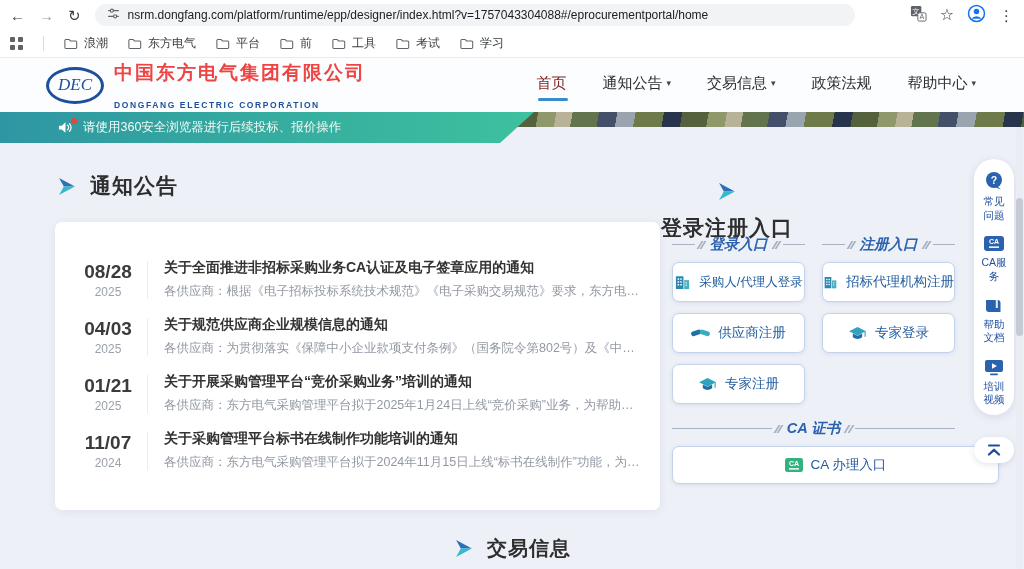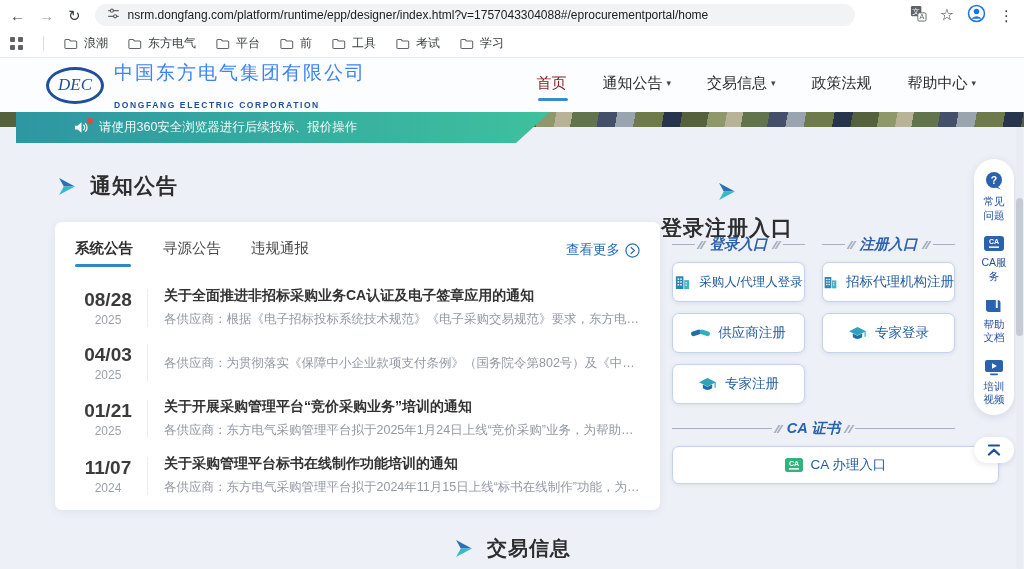--- a/index.html
+++ b/index.html
@@ -19,34 +19,34 @@
   .bookmarks { position:absolute; top:30px; left:0; width:1024px; height:28px; background:#ffffff; border-bottom:1px solid #e8eaed; display:flex; align-items:center; padding:0 10px; gap:20px; z-index:30; }
   .apps-grid { width:13px; height:13px; display:grid; grid-template-columns:5px 5px; grid-template-rows:5px 5px; gap:3px; cursor:pointer; }
   .apps-grid span { background:#5f6368; border-radius:1px; }
   .bm-divider { width:1px; height:15px; background:#dadce0; }
   .bookmark { display:flex; align-items:center; gap:6px; font-size:12px; color:#3c4043; cursor:pointer; }
 
   
   .site-header { position:absolute; top:58px; left:0; width:1024px; height:54px; background:#fcfdfe; display:flex; align-items:center; padding-left:46px; z-index:20; }
   .dec-oval { width:58px; height:37px; border:3px solid #1d4f9c; border-radius:50%; display:flex; align-items:center; justify-content:center; font-family:"Liberation Serif","DejaVu Serif",serif; font-style:italic; font-weight:normal; font-size:17px; color:#1d4f9c; }
   .company { margin-left:10px; display:flex; flex-direction:column; }
-  .company-cn { font-size:19px; font-weight:normal; color:#3b82f6; letter-spacing:2px; }
+  .company-cn { font-size:19px; font-weight:bold; color:#ef4444; letter-spacing:2px; }
   .company-en { font-size:8.5px; font-weight:bold; color:#1d4f9c; letter-spacing:1.6px; margin-top:14px; }
   .main-nav { margin-left:auto; display:flex; align-items:center; gap:36px; padding-right:48px; }
   .nav-item { font-size:15px; color:#2d2d2d; cursor:pointer; display:flex; align-items:center; gap:4px; position:relative; padding-bottom:4px; }
   .nav-item .caret { font-size:9px; color:#444; }
   .nav-item.active { color:#7f1d1d; font-weight:normal; }
   .nav-item.active::after { content:""; position:absolute; left:2px; bottom:-4px; width:30px; height:2.5px; background:#3b8ac9; border-radius:2px; }
 
   
   .photo-strip { position:absolute; top:112px; left:0; width:1024px; height:15px;
     background:
       repeating-linear-gradient(100deg,#55613c 0 26px,#8f986b 26px 44px,#b8b299 44px 60px,#61744d 60px 86px,#44506a 86px 104px,#9aa4ae 104px 122px,#6e7a49 122px 150px,#28344c 150px 168px);
     z-index:5; }
-  .notice-bar { position:absolute; top:112px; left:16px; width:534px; height:31px;
+  .notice-bar { position:absolute; top:112px; left:0; width:534px; height:31px;
     background:linear-gradient(90deg,#2e96a2,#3ec19e);
     clip-path:polygon(0 0,100% 0,calc(100% - 34px) 100%,0 100%);
     display:flex; align-items:center; gap:9px; padding-left:58px; z-index:6; }
   .notice-text { color:#f2fbf6; font-size:12.5px; }
   .speaker-wrap { position:relative; width:16px; height:16px; }
   .red-dot { position:absolute; top:-2px; right:-3px; width:6px; height:6px; border-radius:50%; background:#e5473a; }
 
   
   .section-head { display:flex; align-items:center; gap:13px; }
   .section-title { font-size:21px; font-weight:bold; color:#2e2e2e; letter-spacing:1px; }
@@ -224,51 +224,40 @@
 
 <div class="section-head abs" style="left:58px; top:172px;">
   <svg viewBox="0 0 18 18" width="19" height="19">
       <polygon points="1,1 16,9 5.5,9" fill="#2a6fb8"></polygon>
       <polygon points="1,17 16,9 5.5,9" fill="#38b9c9"></polygon>
     </svg>
   <span class="section-title">通知公告</span>
 </div>
 
 <div class="card">
-  <div class="tab-row">
-    <span class="tab active">系统公告</span>
-    <span class="tab">寻源公告</span>
-    <span class="tab">违规通报</span>
-    <span class="more-link">
-      <span>查看更多</span>
-      <svg viewBox="0 0 16 16" width="15" height="15">
-          <circle cx="8" cy="8" r="7" stroke="#2a6db9" fill="none" stroke-width="1.3"></circle>
-          <path d="M6.5 4.8 L10 8 L6.5 11.2" stroke="#2a6db9" stroke-width="1.4" fill="none" stroke-linecap="round" stroke-linejoin="round"></path>
-        </svg>
-    </span>
-  </div>
   <div class="notice-list">
     <div class="notice-item">
       <div class="date-block">
         <div class="date-md">08/28</div>
         <div class="date-y">2025</div>
       </div>
       <div class="v-sep"></div>
       <div class="notice-texts">
         <div class="notice-title">关于全面推进非招标采购业务CA认证及电子签章应用的通知</div>
         <div class="notice-desc">各供应商：根据《电子招标投标系统技术规范》《电子采购交易规范》要求，东方电气采购…</div>
       </div>
     </div>
     <div class="notice-item">
       <div class="date-block">
         <div class="date-md">04/03</div>
         <div class="date-y">2025</div>
       </div>
       <div class="v-sep"></div>
       <div class="notice-texts">
+        <div class="notice-title">关于规范供应商企业规模信息的通知</div>
         <div class="notice-desc">各供应商：为贯彻落实《保障中小企业款项支付条例》（国务院令第802号）及《中小企业划…</div>
       </div>
     </div>
     <div class="notice-item">
       <div class="date-block">
         <div class="date-md">01/21</div>
         <div class="date-y">2025</div>
       </div>
       <div class="v-sep"></div>
       <div class="notice-texts">

